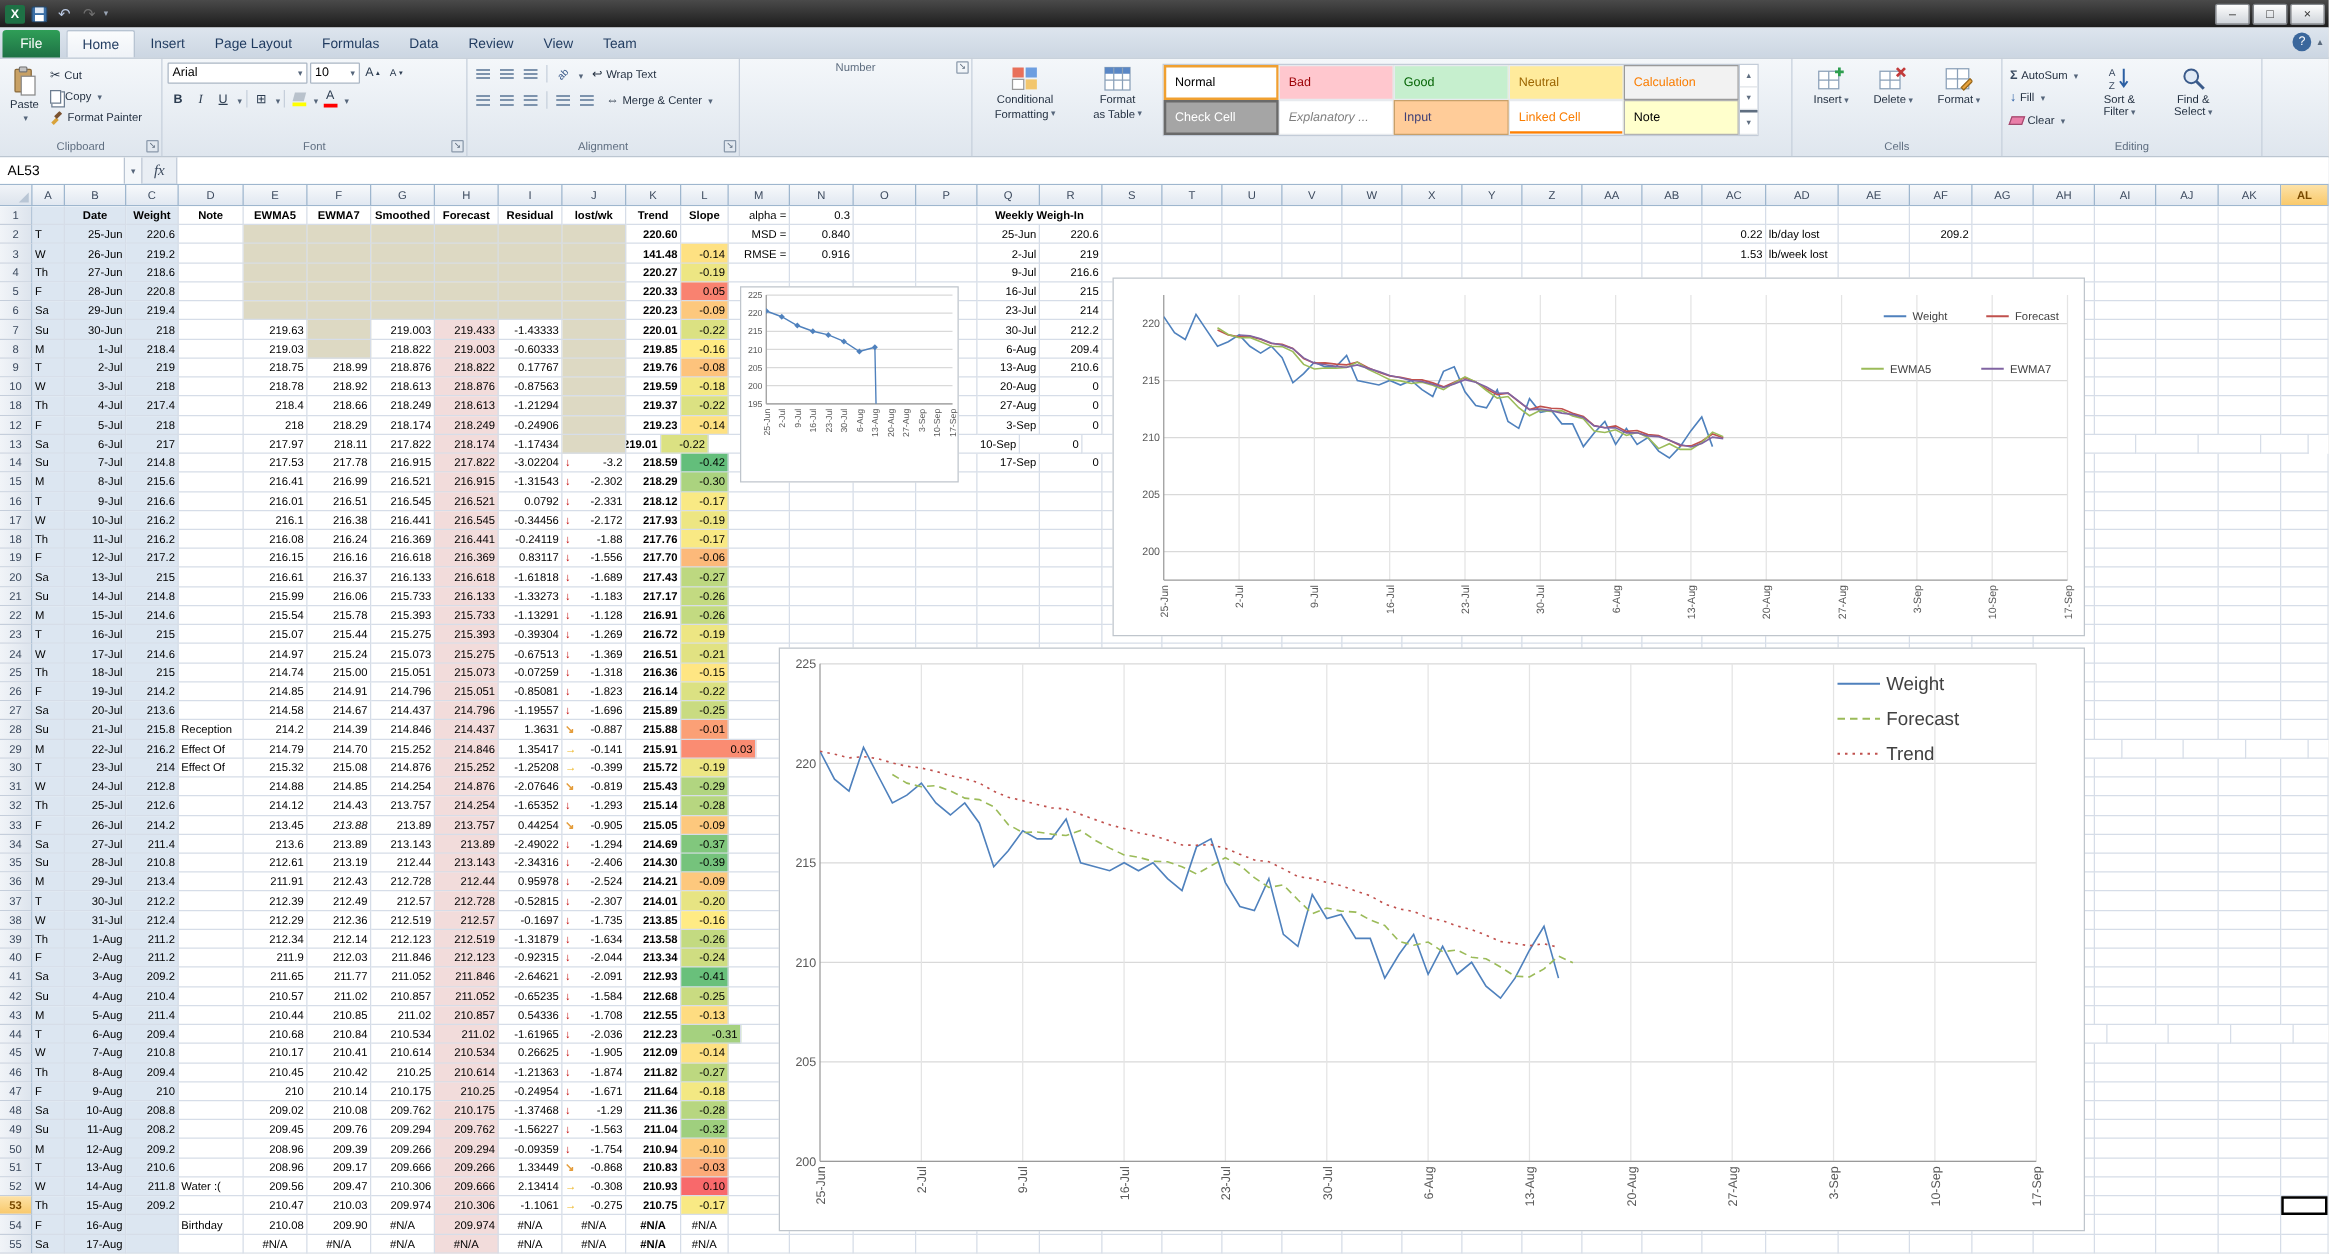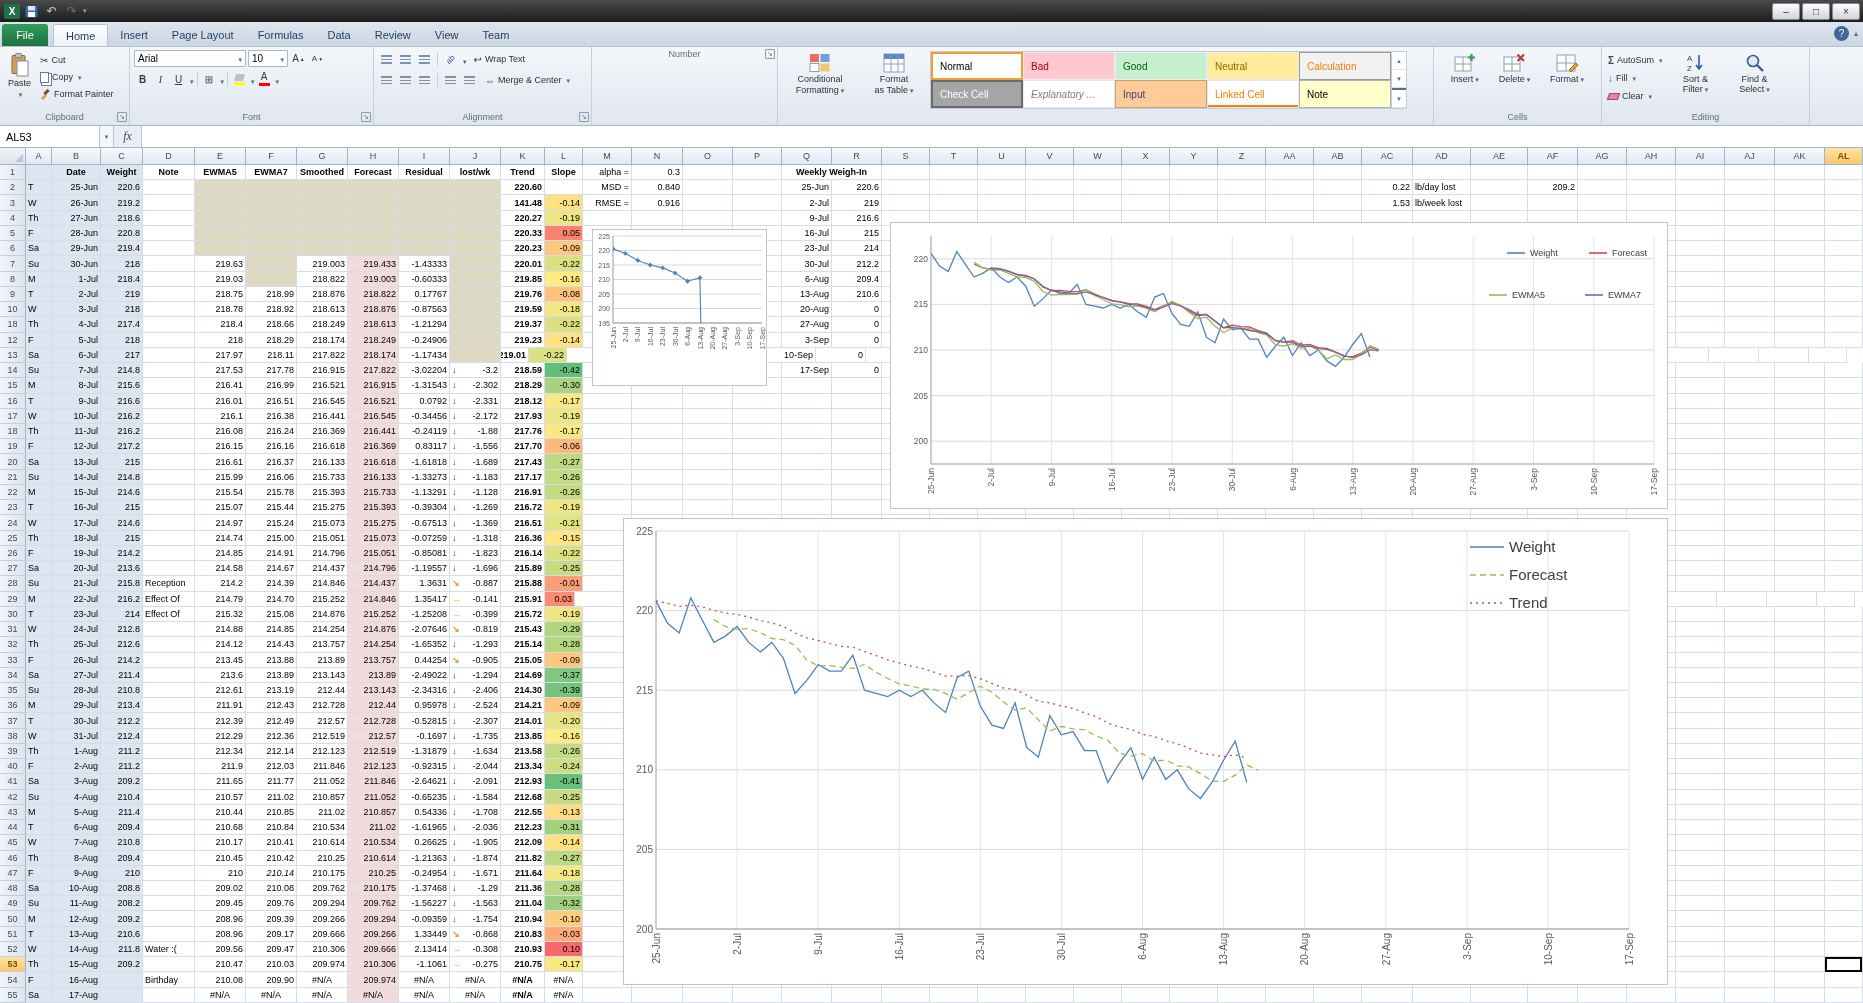--- a/index.html
+++ b/index.html
@@ -1812,21 +1812,21 @@
         <div class="cell num" style="width: 51px;">214.79</div>
         <div class="cell num" style="width: 51px;">214.70</div>
         <div class="cell num" style="width: 51px;">215.252</div>
         <div class="cell num pink" style="width: 51px;">214.846</div>
         <div class="cell num" style="width: 51px;">1.35417</div>
         <div class="cell jcellwrap" style="width: 51px;">
           <span class="jicon" style="color: rgb(237, 181, 32);">→</span>
           <span class="jv">-0.141</span>
         </div>
         <div class="cell num bold" style="width: 44px;">215.91</div>
-        <div class="cell num" style="width: 30px; background: rgb(250, 140, 114);">0.03</div>
+        <div class="cell num" style="width: 60px; background: rgb(250, 140, 114);">0.03</div>
         <div class="cell num" style="width: 49px;"></div>
         <div class="cell num" style="width: 51px;"></div>
         <div class="cell" style="width: 50px;"></div>
         <div class="cell" style="width: 49px;"></div>
         <div class="cell num" style="width: 50px;"></div>
         <div class="cell num" style="width: 50px;"></div>
         <div class="cell" style="width: 48px;"></div>
         <div class="cell" style="width: 48px;"></div>
         <div class="cell" style="width: 48px;"></div>
         <div class="cell" style="width: 48px;"></div>
@@ -1979,21 +1979,21 @@
         <div class="cell" style="width: 50px;"></div>
         <div class="cell" style="width: 38px;"></div>
       </div>
       <div class="grow">
         <div class="gut">33</div>
         <div class="cell txt entry" style="width: 26px;">F</div>
         <div class="cell num entry" style="width: 49px;">26-Jul</div>
         <div class="cell num entry" style="width: 42px;">214.2</div>
         <div class="cell txt" style="width: 52px;"></div>
         <div class="cell num" style="width: 51px;">213.45</div>
-        <div class="cell num" style="width: 51px;">213.88</div>
+        <div class="cell num" style="width: 51px; font-style: italic;">213.88</div>
         <div class="cell num" style="width: 51px;">213.89</div>
         <div class="cell num pink" style="width: 51px;">213.757</div>
         <div class="cell num" style="width: 51px;">0.44254</div>
         <div class="cell jcellwrap" style="width: 51px;">
           <span class="jicon" style="color: rgb(228, 156, 57);">↘</span>
           <span class="jv">-0.905</span>
         </div>
         <div class="cell num bold" style="width: 44px;">215.05</div>
         <div class="cell num" style="width: 38px; background: rgb(253, 200, 125);">-0.09</div>
         <div class="cell num" style="width: 49px;"></div>
@@ -2472,21 +2472,21 @@
         <div class="cell num" style="width: 51px;">210.68</div>
         <div class="cell num" style="width: 51px;">210.84</div>
         <div class="cell num" style="width: 51px;">210.534</div>
         <div class="cell num pink" style="width: 51px;">211.02</div>
         <div class="cell num" style="width: 51px;">-1.61965</div>
         <div class="cell jcellwrap" style="width: 51px;">
           <span class="jicon" style="color: rgb(192, 0, 0);">↓</span>
           <span class="jv">-2.036</span>
         </div>
         <div class="cell num bold" style="width: 44px;">212.23</div>
-        <div class="cell num" style="width: 38px; background: rgb(165, 209, 127);">-0.31</div>
+        <div class="cell num" style="width: 48px; background: rgb(165, 209, 127);">-0.31</div>
         <div class="cell num" style="width: 49px;"></div>
         <div class="cell num" style="width: 51px;"></div>
         <div class="cell" style="width: 50px;"></div>
         <div class="cell" style="width: 49px;"></div>
         <div class="cell num" style="width: 50px;"></div>
         <div class="cell num" style="width: 50px;"></div>
         <div class="cell" style="width: 48px;"></div>
         <div class="cell" style="width: 48px;"></div>
         <div class="cell" style="width: 48px;"></div>
         <div class="cell" style="width: 48px;"></div>
@@ -2595,21 +2595,21 @@
         <div class="cell" style="width: 50px;"></div>
         <div class="cell" style="width: 38px;"></div>
       </div>
       <div class="grow">
         <div class="gut">47</div>
         <div class="cell txt entry" style="width: 26px;">F</div>
         <div class="cell num entry" style="width: 49px;">9-Aug</div>
         <div class="cell num entry" style="width: 42px;">210</div>
         <div class="cell txt" style="width: 52px;"></div>
         <div class="cell num" style="width: 51px;">210</div>
-        <div class="cell num" style="width: 51px; font-style: italic;">210.14</div>
+        <div class="cell num" style="width: 51px;">210.14</div>
         <div class="cell num" style="width: 51px;">210.175</div>
         <div class="cell num pink" style="width: 51px;">210.25</div>
         <div class="cell num" style="width: 51px;">-0.24954</div>
         <div class="cell jcellwrap" style="width: 51px;">
           <span class="jicon" style="color: rgb(192, 0, 0);">↓</span>
           <span class="jv">-1.671</span>
         </div>
         <div class="cell num bold" style="width: 44px;">211.64</div>
         <div class="cell num" style="width: 38px; background: rgb(243, 232, 131);">-0.18</div>
         <div class="cell num" style="width: 49px;"></div>

